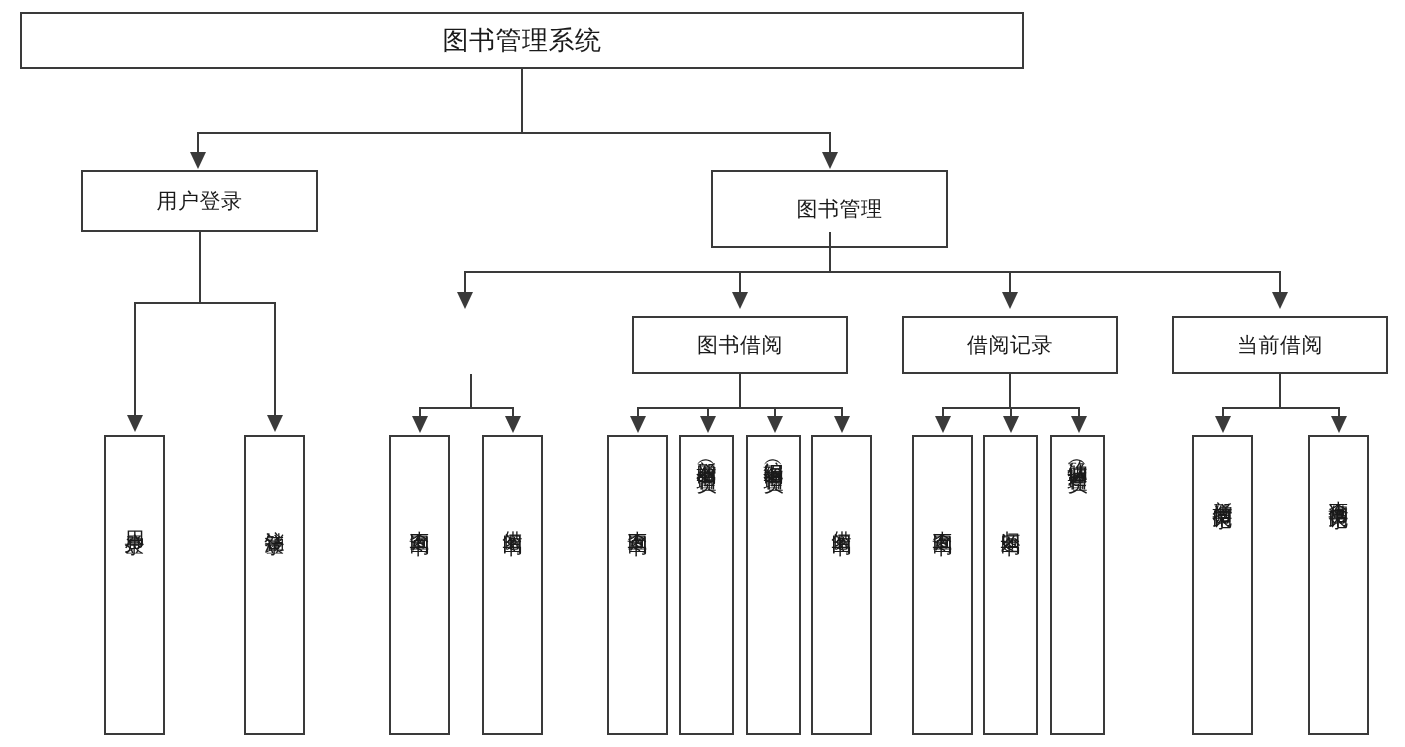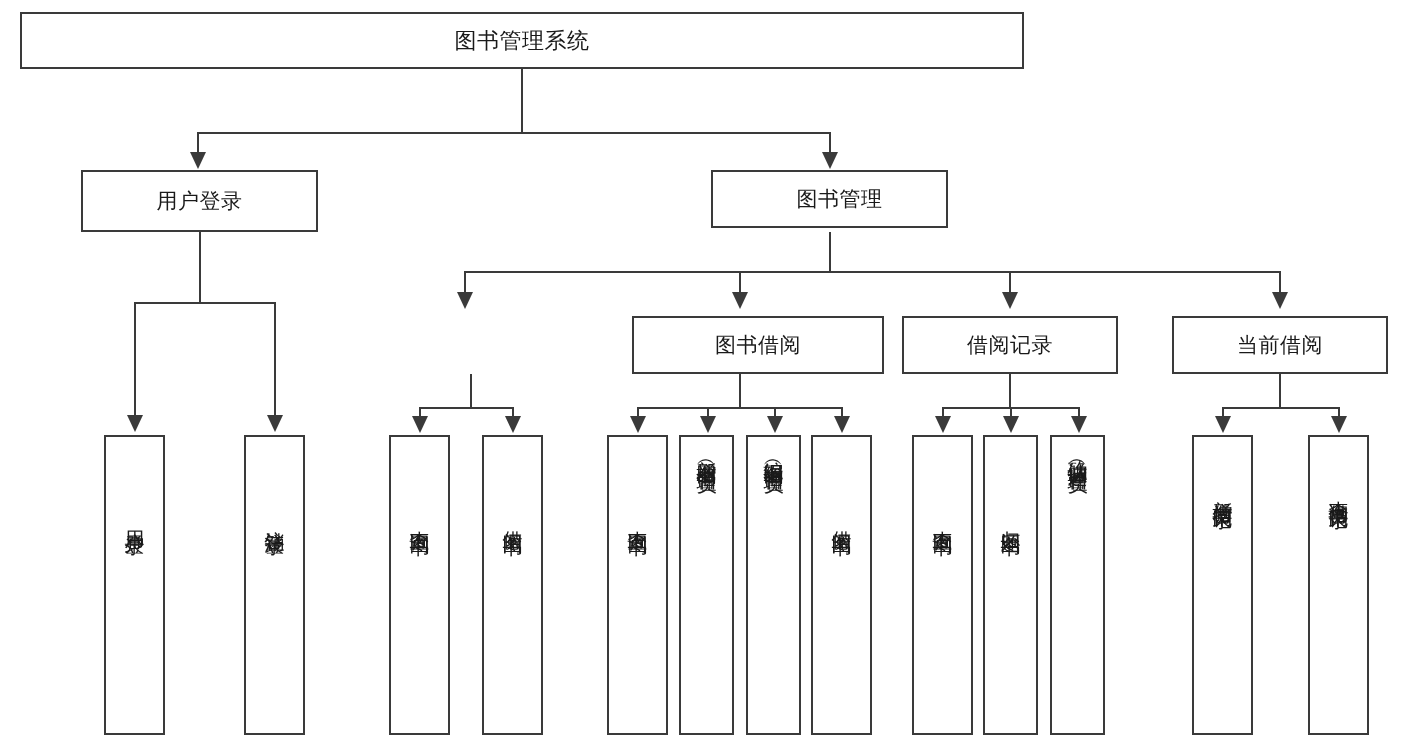--- a/index.html
+++ b/index.html
@@ -28,21 +28,21 @@
     justify-content: center;
     color: #1a1a1a;
   }
   .node .label {
     font-size: 21px;
     line-height: 1.15;
     letter-spacing: 0.5px;
     white-space: nowrap;
   }
   
-  .node.root .label { font-size: 22px; }
+  .node.root .label { font-size: 26px; }
 
   
   .node.vert {
     align-items: flex-start;
     padding-top: 14px;
   }
   .node.vert .label {
     writing-mode: vertical-rl;
     text-orientation: upright;
     font-size: 20px;
@@ -101,21 +101,21 @@
 
   <div class="vline" style="left:197px; top:132px; height:23px;"></div>
   <div class="arrow" style="left:190px; top:152px;"></div>
   <div class="vline" style="left:829px; top:132px; height:23px;"></div>
   <div class="arrow" style="left:822px; top:152px;"></div>
 
   <div class="node" style="left:81px; top:170px; width:237px; height:62px;">
     <span class="label">用户登录</span>
   </div>
 
-  <div class="node" style="left:711px; top:170px; width:237px; height:58px;padding-left:20px;">
+  <div class="node" style="left:711px; top:170px; width:237px; height:78px;padding-left:20px;">
     <span class="label">图书管理</span>
   </div>
 
   <div class="vline" style="left:199px; top:232px; height:70px;"></div>
   <div class="hline" style="left:134px; top:302px; width:141px;"></div>
   <div class="vline" style="left:134px; top:302px; height:116px;"></div>
   <div class="arrow" style="left:127px; top:415px;"></div>
   <div class="vline" style="left:274px; top:302px; height:116px;"></div>
   <div class="arrow" style="left:267px; top:415px;"></div>
 
@@ -123,21 +123,21 @@
   <div class="hline" style="left:464px; top:271px; width:816px;"></div>
   <div class="vline" style="left:464px; top:271px; height:24px;"></div>
   <div class="arrow" style="left:457px; top:292px;"></div>
   <div class="vline" style="left:739px; top:271px; height:24px;"></div>
   <div class="arrow" style="left:732px; top:292px;"></div>
   <div class="vline" style="left:1009px; top:271px; height:24px;"></div>
   <div class="arrow" style="left:1002px; top:292px;"></div>
   <div class="vline" style="left:1279px; top:271px; height:24px;"></div>
   <div class="arrow" style="left:1272px; top:292px;"></div>
 
-  <div class="node" style="left:632px; top:316px; width:252px; height:58px;">
+  <div class="node" style="left:632px; top:316px; width:216px; height:58px;">
     <span class="label">图书借阅</span>
   </div>
   <div class="node" style="left:902px; top:316px; width:216px; height:58px;">
     <span class="label">借阅记录</span>
   </div>
   <div class="node" style="left:1172px; top:316px; width:216px; height:58px;">
     <span class="label">当前借阅</span>
   </div>
 
   <div class="vline" style="left:470px; top:374px; height:33px;"></div>

